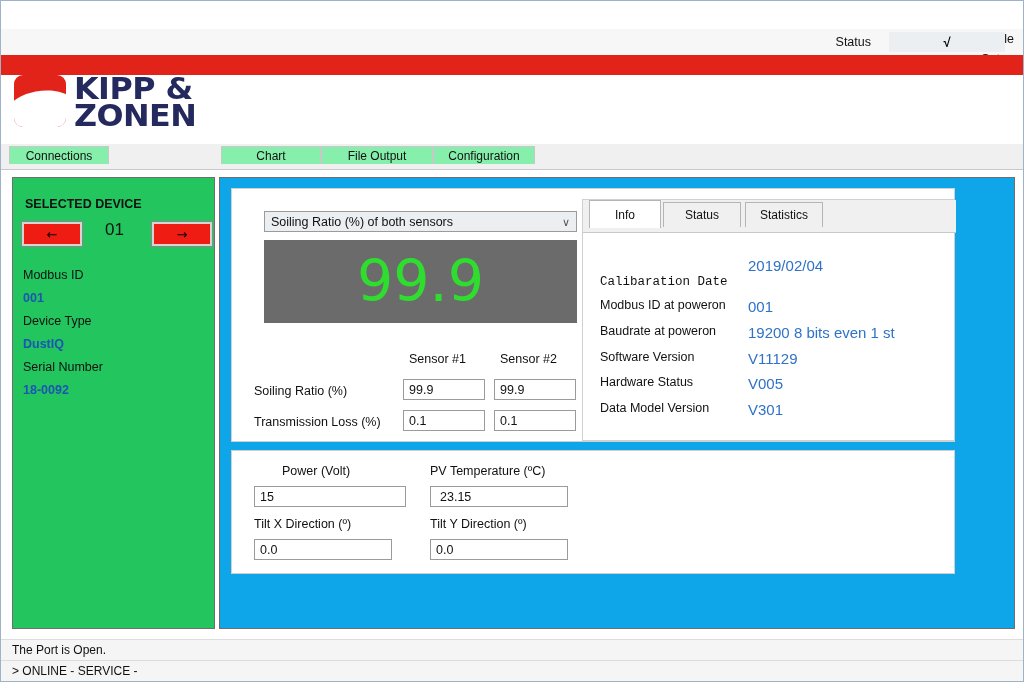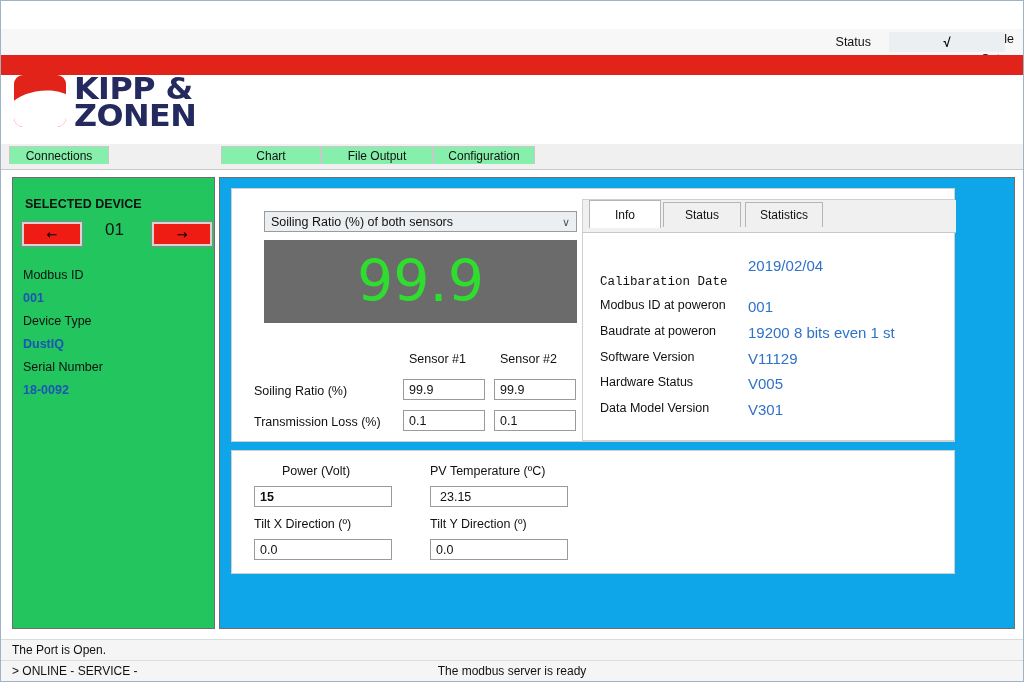--- a/index.html
+++ b/index.html
@@ -357,34 +357,33 @@
         <div class="inforow-key" style="top:175px;">Hardware Status</div>
         <div class="inforow-val" style="top:175px;">V005</div>
 
         <div class="inforow-key" style="top:201px;">Data Model Version</div>
         <div class="inforow-val" style="top:201px;">V301</div>
       </div>
     </div>
 
     <div class="groupbox gb-bottom">
       <div class="bf-label" style="left:22px; top:13px;margin-left:28px;">Power (Volt)</div>
-      <div class="tb-input" style="left:22px; top:35px; width:138px;font-weight:bold;">15</div>
+      <div class="tb-input" style="left:22px; top:35px; width:152px;">15</div>
 
       <div class="bf-label" style="left:198px; top:13px;">PV Temperature (ºC)</div>
       <div class="tb-input" style="left:198px; top:35px; width:138px; padding-left:9px;">23.15</div>
 
       <div class="bf-label" style="left:22px; top:66px;">Tilt X Direction (º)</div>
       <div class="tb-input" style="left:22px; top:88px; width:138px;">0.0</div>
 
       <div class="bf-label" style="left:198px; top:66px;">Tilt Y Direction  (º)</div>
       <div class="tb-input" style="left:198px; top:88px; width:138px;">0.0</div>
     </div>
   </div>
 
   <div class="statusbar1">
     <span class="sb-left">The Port is Open.</span>
   </div>
   <div class="statusbar2">
     <span class="sb-left">&gt; ONLINE  - SERVICE -</span>
-    <span class="sb-center">The modbus server is ready</span>
   </div>
 
 </div>
 
 </body></html>

